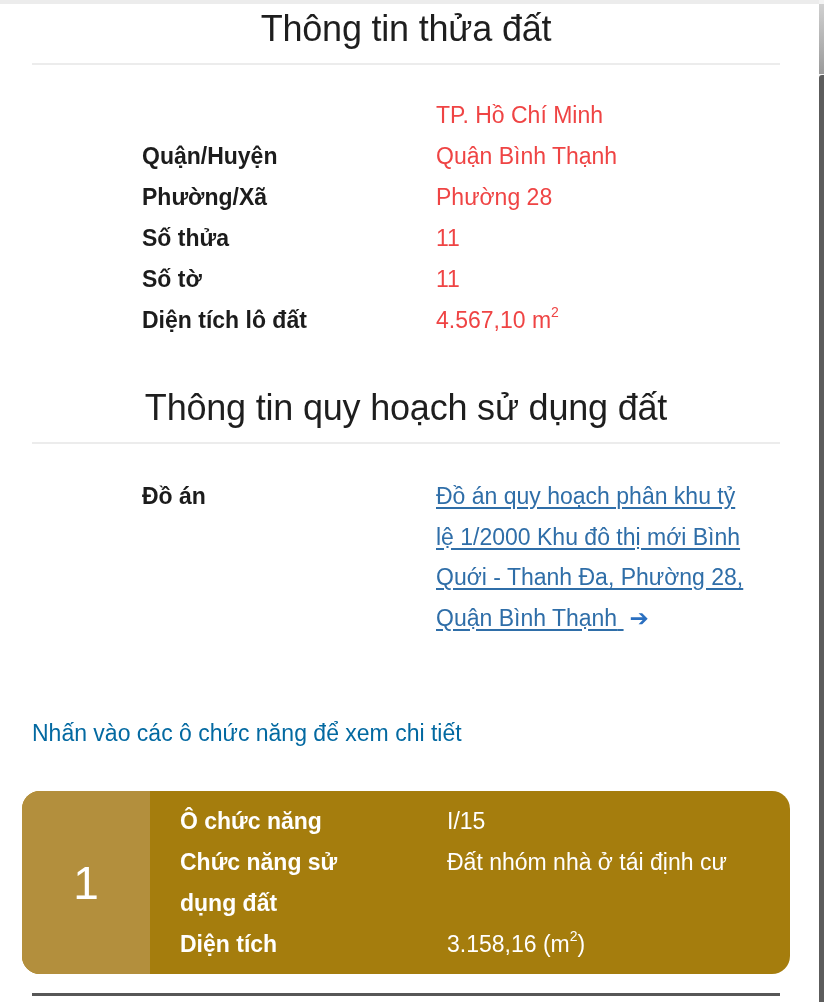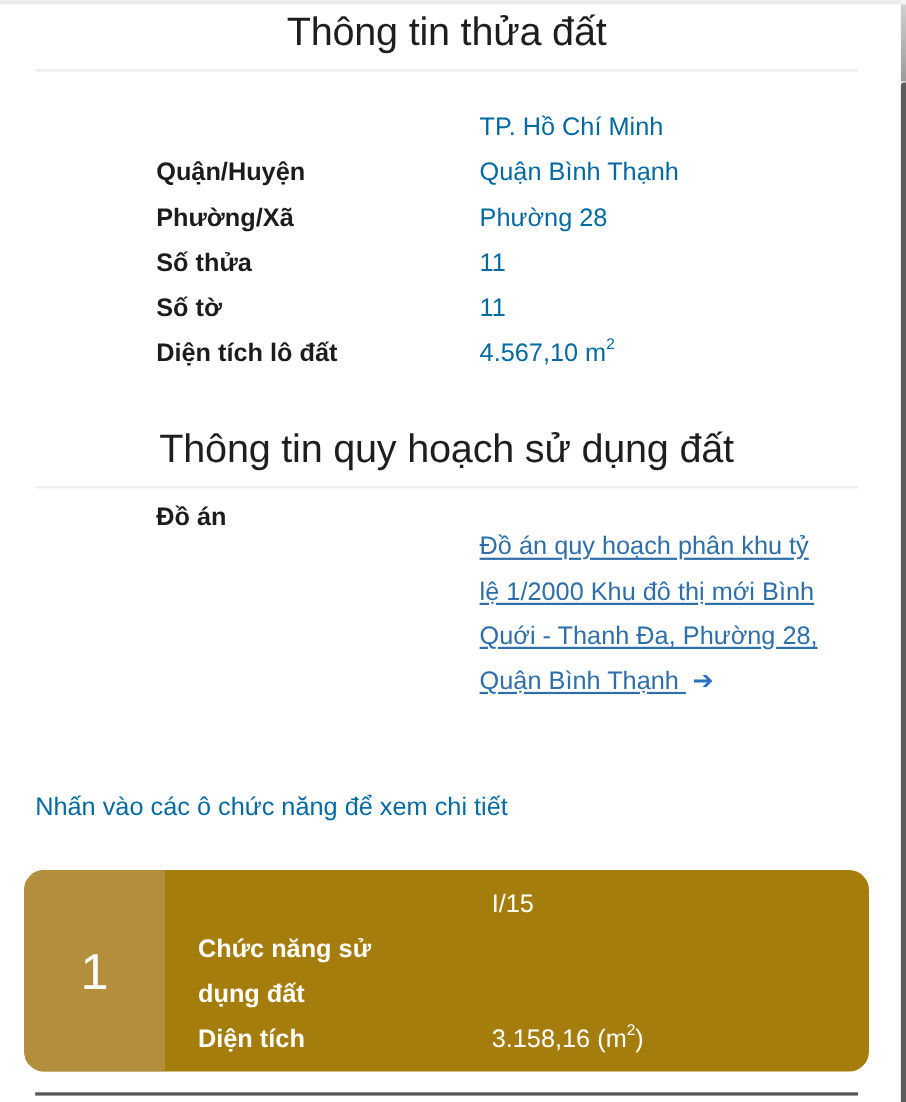--- a/index.html
+++ b/index.html
@@ -45,25 +45,25 @@
       position: absolute; left: 142px; width: 620px; height: 41px;
       font-size: 23px;
       line-height: 41px;
     }
     .info-label {
       position: absolute; left: 0; top: 0;
       font-weight: 700; color: #1c1c1c;
     }
     .info-value {
       position: absolute; left: 294px; top: 0;
-      font-weight: 400; color: #0369a1;
+      font-weight: 400; color: #ef4444;
     }
     sup { font-size: 14px; line-height: 0; position: relative; top: -2px; }
     .plan-label {
-      position: absolute; left: 142px; top: 449px;
+      position: absolute; left: 142px; top: 476px;
       font-size: 23px; font-weight: 700; line-height: 41px; color: #1c1c1c;
     }
     .plan-link {
       position: absolute; left: 436px; top: 476px; width: 320px;
       font-size: 23px; line-height: 40.5px;
       color: #2f6ea8;
       text-decoration: underline;
       text-underline-offset: 3px;
       cursor: pointer;
     }
@@ -137,24 +137,26 @@
 
 <div class="plan-label">Đồ án</div>
 <a class="plan-link"><span>Đồ án quy hoạch phân khu tỷ lệ 1/2000 Khu đô thị mới Bình Quới - Thanh Đa, Phường 28, Quận Bình Thạnh</span> <span class="arrow">➔</span></a>
 
 <div class="hint">Nhấn vào các ô chức năng để xem chi tiết</div>
 
 <div class="card">
   <div class="card-index">1</div>
   <div class="card-body">
     <div class="card-row" style="height:41px;">
+      <span class="card-label">Ô chức năng</span>
       <span class="card-value">I/15</span>
     </div>
     <div class="card-row" style="height:82px;">
       <span class="card-label" style="width:190px;">Chức năng sử dụng đất</span>
+      <span class="card-value">Đất nhóm nhà ở tái định cư</span>
     </div>
     <div class="card-row" style="height:41px;">
       <span class="card-label">Diện tích</span>
       <span class="card-value"><span>3.158,16 (m</span><sup>2</sup><span>)</span></span>
     </div>
   </div>
 </div>
 
 <div class="bottom-line"></div>
 

